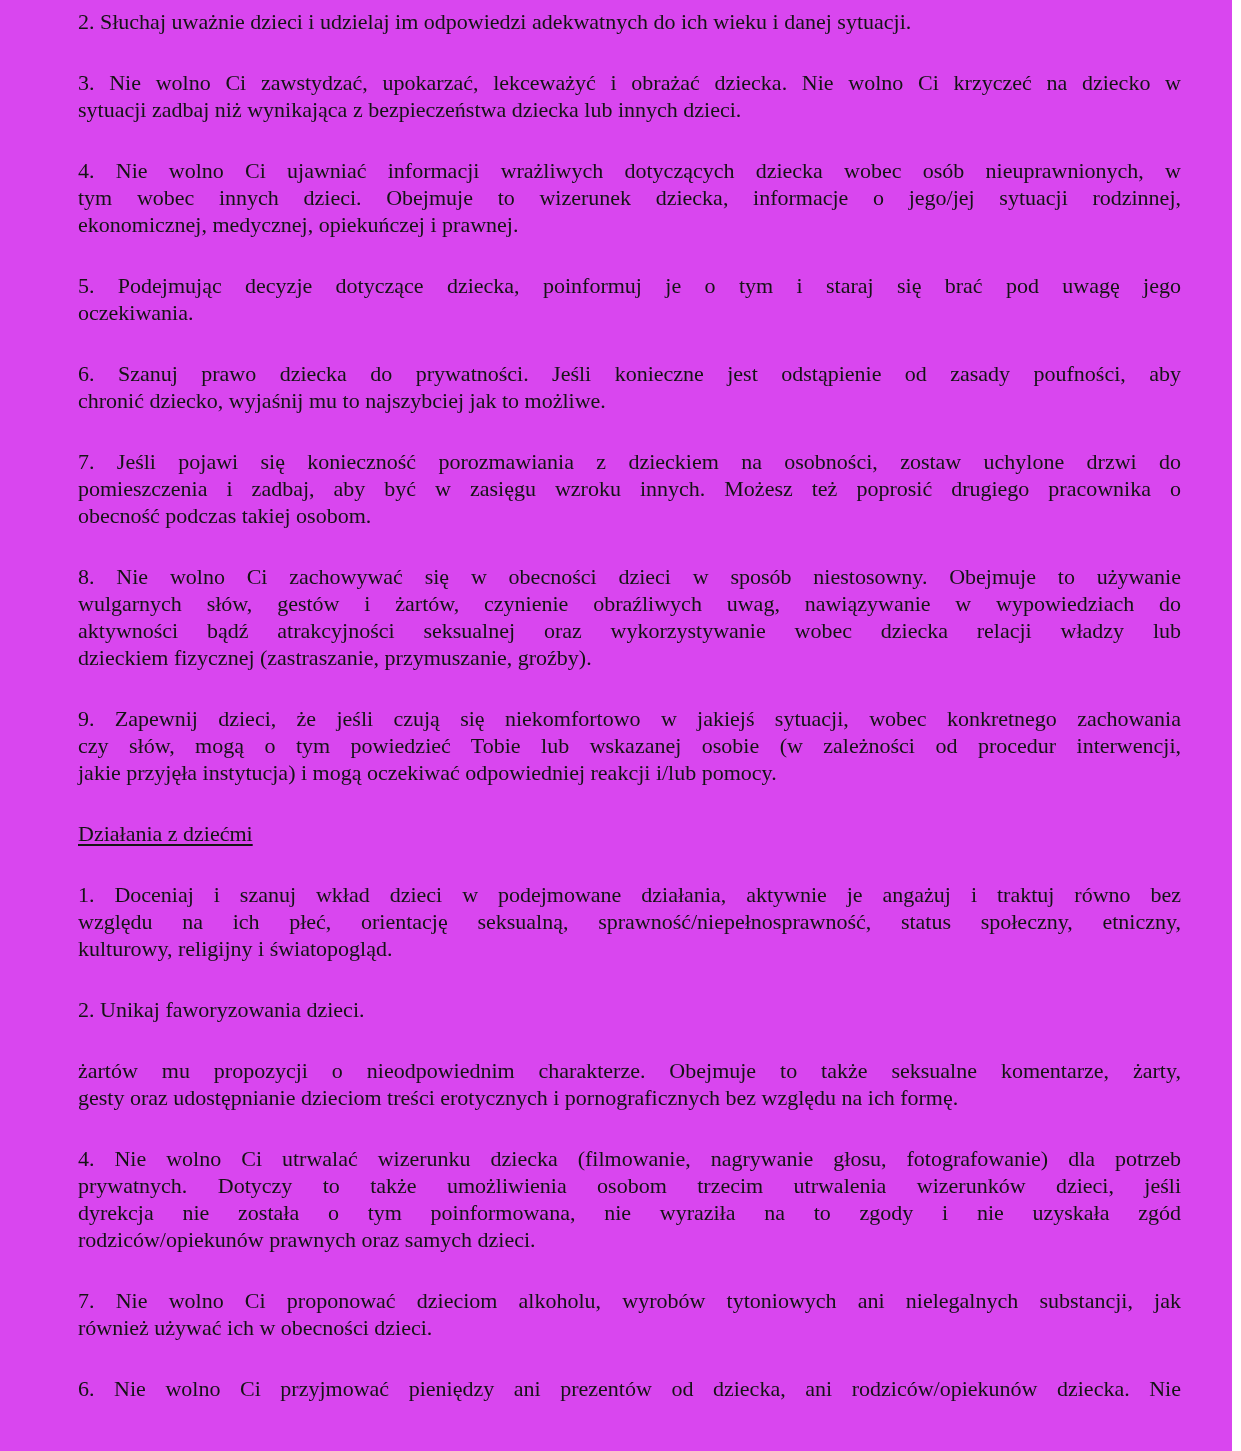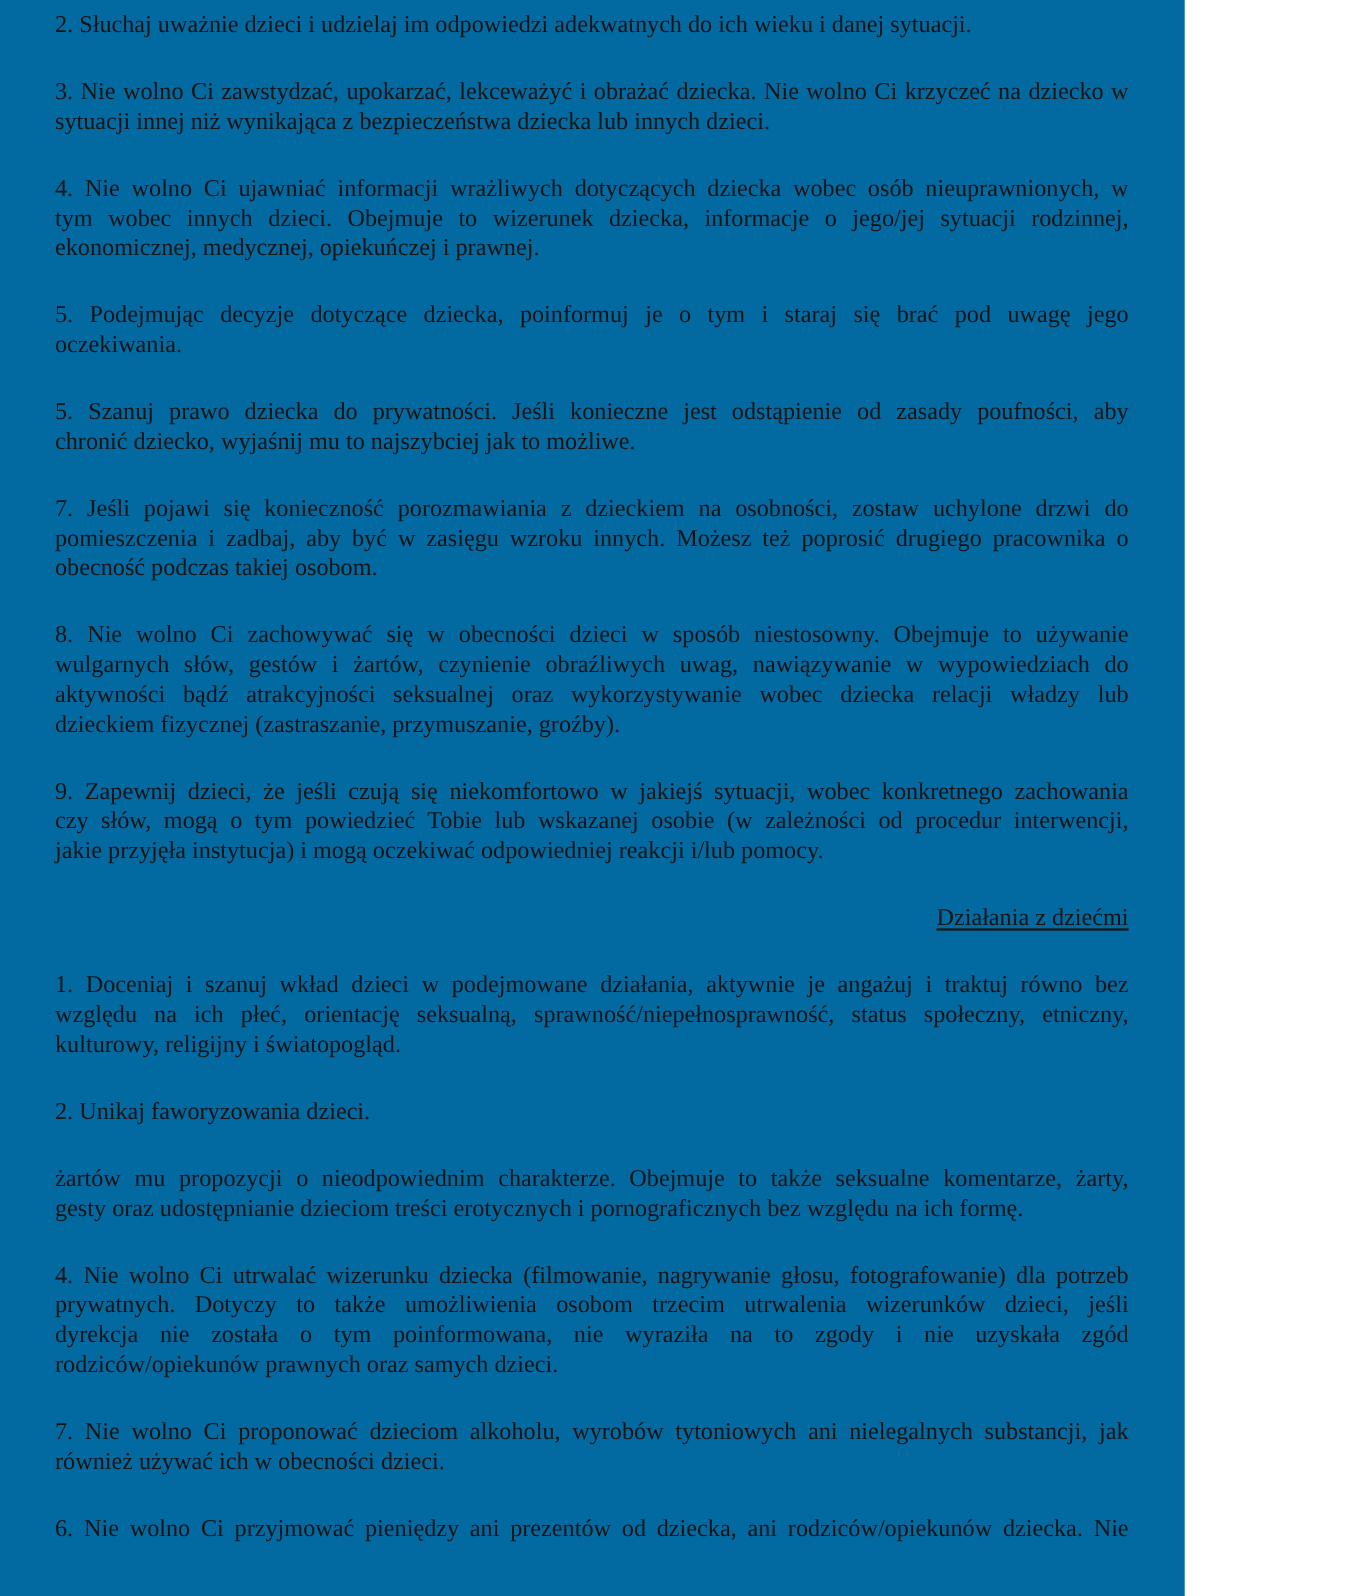--- a/index.html
+++ b/index.html
@@ -9,74 +9,74 @@
   }
   body {
     width: 1241px;
     height: 1451px;
     overflow: hidden;
     font-family: "Liberation Serif", "DejaVu Serif", serif;
     color: #141414;
   }
   .page {
     box-sizing: border-box;
-    width: 1077px;
+    width: 1232px;
     height: 1451px;
-    padding: 8px 51px 0 50px;
-    background: #0369a1;
+    padding: 8px 51px 0 78px;
+    background: #d946ef;
   }
   .para {
     margin: 0 0 34px 0;
     font-size: 22px;
     line-height: 27px;
   }
   .para:last-child { margin-bottom: 0; }
   .tline {
     text-align: justify;
     text-align-last: justify;
     white-space: normal;
     word-spacing: normal;
   }
   .tline.para-last {
     text-align-last: left;
   }
   .heading {
     margin: 0 0 34px 0;
     font-size: 22px;
     line-height: 27px;
-    text-align: right;
+    text-align: left;
   }
   .heading .heading-text {
     text-decoration: underline;
     text-underline-offset: 3px;
   }
 </style>
 </head>
 <body>
 
 <div class="page">
   <div id="doc-content">
       <div class="para">
         <div class="tline para-last">2. Słuchaj uważnie dzieci i udzielaj im odpowiedzi adekwatnych do ich wieku i danej sytuacji.</div>
       </div>
       <div class="para">
         <div class="tline">3. Nie wolno Ci zawstydzać, upokarzać, lekceważyć i obrażać dziecka. Nie wolno Ci krzyczeć na dziecko w</div>
-        <div class="tline para-last">sytuacji innej niż wynikająca z bezpieczeństwa dziecka lub innych dzieci.</div>
+        <div class="tline para-last">sytuacji zadbaj niż wynikająca z bezpieczeństwa dziecka lub innych dzieci.</div>
       </div>
       <div class="para">
         <div class="tline">4. Nie wolno Ci ujawniać informacji wrażliwych dotyczących dziecka wobec osób nieuprawnionych, w</div>
         <div class="tline">tym wobec innych dzieci. Obejmuje to wizerunek dziecka, informacje o jego/jej sytuacji rodzinnej,</div>
         <div class="tline para-last">ekonomicznej, medycznej, opiekuńczej i prawnej.</div>
       </div>
       <div class="para">
         <div class="tline">5. Podejmując decyzje dotyczące dziecka, poinformuj je o tym i staraj się brać pod uwagę jego</div>
         <div class="tline para-last">oczekiwania.</div>
       </div>
       <div class="para">
-        <div class="tline">5. Szanuj prawo dziecka do prywatności. Jeśli konieczne jest odstąpienie od zasady poufności, aby</div>
+        <div class="tline">6. Szanuj prawo dziecka do prywatności. Jeśli konieczne jest odstąpienie od zasady poufności, aby</div>
         <div class="tline para-last">chronić dziecko, wyjaśnij mu to najszybciej jak to możliwe.</div>
       </div>
       <div class="para">
         <div class="tline">7. Jeśli pojawi się konieczność porozmawiania z dzieckiem na osobności, zostaw uchylone drzwi do</div>
         <div class="tline">pomieszczenia i zadbaj, aby być w zasięgu wzroku innych. Możesz też poprosić drugiego pracownika o</div>
         <div class="tline para-last">obecność podczas takiej osobom.</div>
       </div>
       <div class="para">
         <div class="tline">8. Nie wolno Ci zachowywać się w obecności dzieci w sposób niestosowny. Obejmuje to używanie</div>
         <div class="tline">wulgarnych słów, gestów i żartów, czynienie obraźliwych uwag, nawiązywanie w wypowiedziach do</div>

